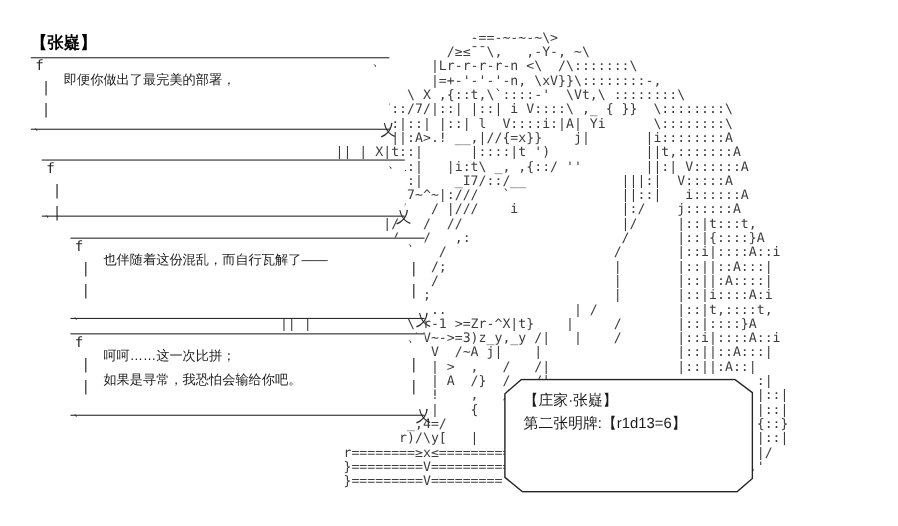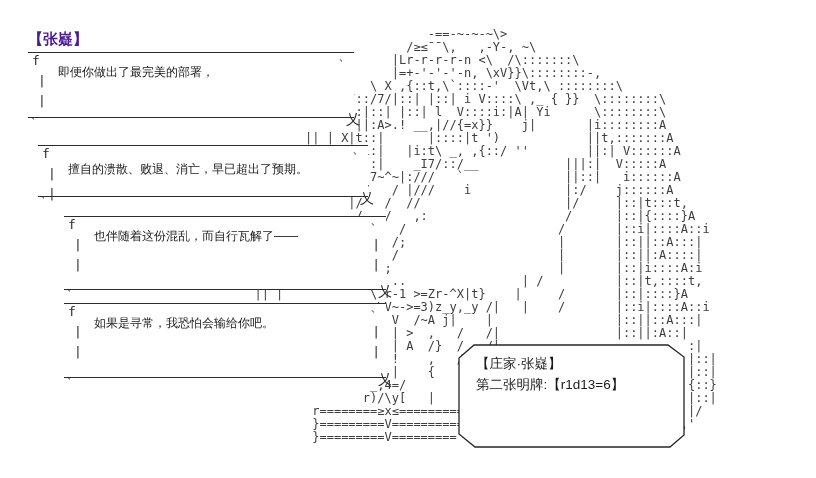--- a/index.html
+++ b/index.html
@@ -9,21 +9,21 @@
   }
   
   .aa{
     position:absolute;left:240px;top:28px;z-index:1;margin:0;
     font-family:"DejaVu Sans Mono",monospace;font-size:12px;line-height:13px;
     color:#3d3d3d;white-space:pre;letter-spacing:0;pointer-events:none;
   }
   
   .speaker{
     position:absolute;left:28px;top:30px;z-index:2;
-    font-size:15px;font-weight:600;color:#4c1d95;white-space:nowrap;
+    font-size:15px;font-weight:600;color:#000000;white-space:nowrap;
   }
   
   .bubble{
     position:absolute;z-index:2;background:#ffffff;box-sizing:border-box;
     border-top:1.4px solid #2b2b2b;border-bottom:1.4px solid #2b2b2b;
     padding:8px 6px 6px 30px;
   }
   .bubble .line{display:block;font-size:12px;line-height:22px;white-space:nowrap;color:#1b1b1b;}
   .corner{
     position:absolute;font-family:"DejaVu Sans Mono",monospace;font-size:13px;color:#2b2b2b;
@@ -95,21 +95,20 @@
     <span class="line">即便你做出了最完美的部署，</span>
   </div>
 
   <div class="bubble b2">
     <span class="corner c-tl">f</span>
     <span class="corner c-tr">、</span>
     <span class="corner c-bars">|
 |</span>
     <span class="corner c-bl">、</span>
     <span class="corner c-br">乂</span>
-    <span class="line">擅自的溃散、败退、消亡，早已超出了预期。</span>
   </div>
 
   <div class="bubble b3">
     <span class="corner c-tl">f</span>
     <span class="corner c-tr">、</span>
     <span class="corner c-bars">|
 |</span>
     <span class="corner c-rbars">|
 |</span>
     <span class="corner c-bl">、</span>
@@ -119,20 +118,21 @@
 
   <div class="bubble b4">
     <span class="corner c-tl">f</span>
     <span class="corner c-tr">、</span>
     <span class="corner c-bars">|
 |</span>
     <span class="corner c-rbars">|
 |</span>
     <span class="corner c-bl">、</span>
     <span class="corner c-br">乂</span>
+    <span class="line">呵呵……这一次比拼；</span>
     <span class="line">如果是寻常，我恐怕会输给你吧。</span>
   </div>
 
   <div class="dice-box">
     <svg width="227" height="104" viewBox="0 0 227 104">
       <polygon points="16,1 210,1 226,13 226,91 212,103 17,103 1,90 1,14" fill="#ffffff" stroke="#262626" stroke-width="1.3"></polygon>
     </svg>
     <div class="box-text">
       <span class="bline">【庄家·张嶷】</span>
       <span class="bline">第二张明牌:【r1d13=6】</span>

